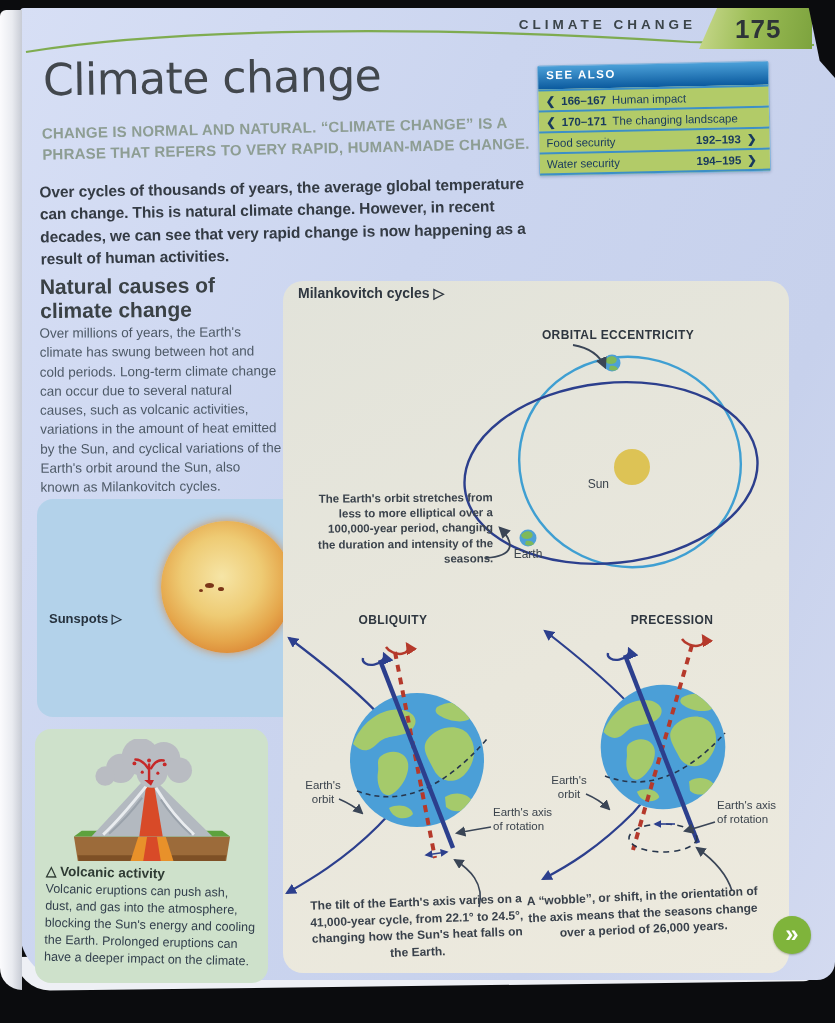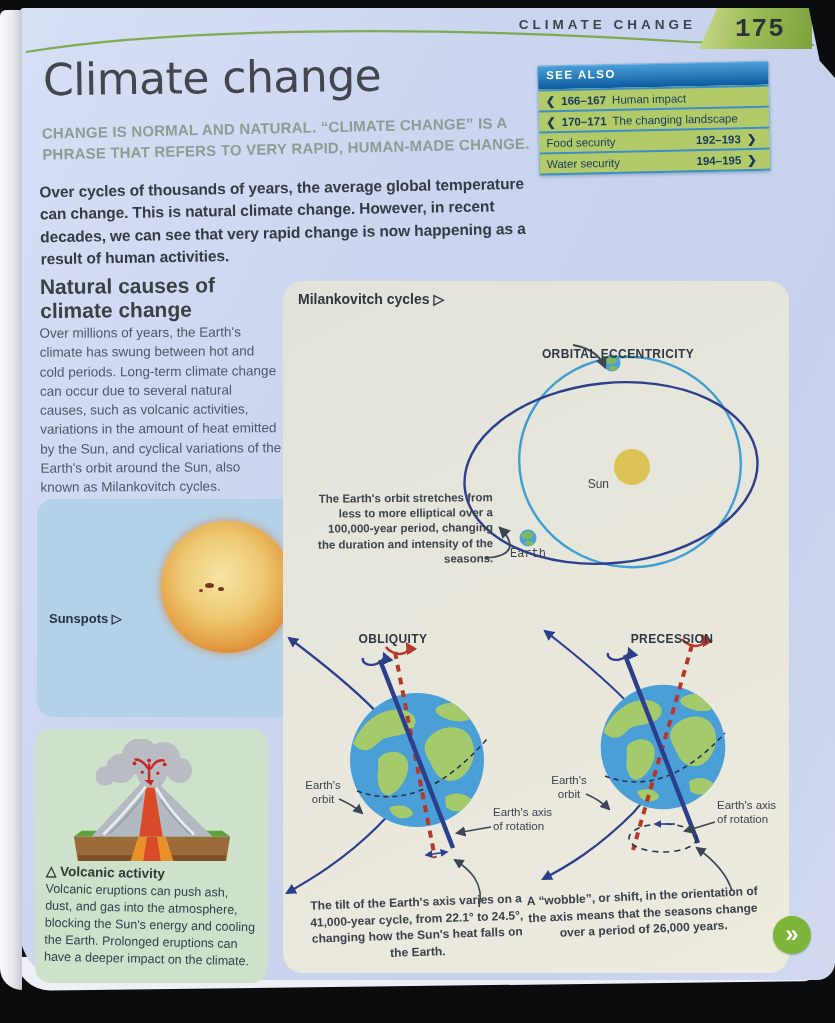--- a/index.html
+++ b/index.html
@@ -15,21 +15,21 @@
     background:linear-gradient(115deg,#d7dff5 0%,#cbd5ef 40%,#c7d1ec 75%,#d3daf0 100%);
     border-radius:4px 8px 18px 48px;}
   .corner-black{position:absolute;right:0;top:0;width:34px;height:78px;background:#0b0c0e;
     clip-path:polygon(18% 0,100% 0,100% 100%,55% 78%);}
   
   .running-head{position:absolute;left:400px;top:17px;width:296px;text-align:right;
     font-size:13.5px;font-weight:bold;letter-spacing:4px;color:#3b4449;}
   .page-tab{position:absolute;left:699px;top:8px;width:113px;height:41px;
     background:linear-gradient(100deg,#c9d98e 0%,#9cbd56 45%,#7da33e 100%);
     clip-path:polygon(16% 0,100% 0,100% 100%,0 100%);}
-  .page-num{position:absolute;left:36px;top:6px;font-size:26px;font-weight:bold;color:#2d3338;letter-spacing:1px;font-family:Liberation Mono, monospace;}
+  .page-num{position:absolute;left:36px;top:6px;font-size:26px;font-weight:bold;color:#2d3338;letter-spacing:1px;}
   .rule-svg{position:absolute;left:0;top:0;width:835px;height:80px;pointer-events:none;}
   
   .title{position:absolute;left:43px;top:52px;font-family:"DejaVu Sans",sans-serif;
     font-size:44px;color:#42474d;letter-spacing:-.5px;transform:rotate(-.8deg);}
   .standfirst{position:absolute;left:42px;top:118px;width:500px;font-size:15px;font-weight:bold;
     color:#8d9d93;line-height:1.38;letter-spacing:.2px;transform:rotate(-1.3deg);}
   .intro{position:absolute;left:40px;top:177px;width:505px;font-size:15.5px;font-weight:bold;
     color:#343b44;line-height:1.45;letter-spacing:-.1px;transform:rotate(-1deg);}
   
   .see-also{position:absolute;left:538px;top:63px;width:230px;border:1.5px solid #7fb0d8;
@@ -59,33 +59,33 @@
   .volcanic{left:35px;top:729px;width:233px;height:254px;background:#cee1cb;padding:8px 10px;box-sizing:border-box;}
   .volc-art{display:block;margin:2px auto 4px auto;}
   .volc-text{transform:rotate(1.3deg);}
   .volc-text .box-title{color:#2e3a33;font-size:13.5px;}
   .pointer{font-weight:bold;}
   
   .panel{position:absolute;left:283px;top:281px;width:506px;height:692px;border-radius:20px;
     background:linear-gradient(155deg,#e2e3da 0%,#e9e7dc 55%,#edeade 100%);}
   .panel-svg{position:absolute;left:0;top:0;width:506px;height:692px;}
   .pl{position:absolute;color:#3b434c;}
-  .mk-block{left:15px;top:10px;width:188px;}
+  .mk-block{left:15px;top:4px;width:188px;}
   .mk-title{font-size:14px;font-weight:bold;color:#2f3740;margin:0 0 3px 0;}
   .mk-body{font-size:13px;line-height:1.38;margin:0;color:#3c434b;}
   .note{font-size:11.5px;font-weight:bold;line-height:1.32;}
   .note-present{left:187px;top:22px;width:114px;}
   .note-stretch{left:28px;top:210px;width:182px;text-align:right;transform:rotate(-.5deg);}
-  .dgm-title{font-size:12px;font-weight:bold;letter-spacing:.4px;color:#2e363f;text-align:center;margin-top:19px;}
+  .dgm-title{font-size:12px;font-weight:bold;letter-spacing:.4px;color:#2e363f;text-align:center;}
   .t-ecc{left:245px;top:47px;width:180px;}
   .t-obl{left:50px;top:332px;width:120px;}
   .t-pre{left:329px;top:332px;width:120px;}
   .small-lab{font-size:12px;line-height:1.25;}
   .lab-sun{left:282px;top:196px;width:44px;text-align:right;}
-  .lab-earth{left:214px;top:266px;width:62px;text-align:center;font-family:Liberation Mono, monospace;}
+  .lab-earth{left:214px;top:266px;width:62px;text-align:center;}
   .lab-orb-o{left:10px;top:497px;width:60px;text-align:center;font-size:11.5px;}
   .lab-axis-o{left:210px;top:524px;width:62px;font-size:11.5px;}
   .lab-orb-p{left:256px;top:492px;width:60px;text-align:center;font-size:11.5px;}
   .lab-axis-p{left:434px;top:517px;width:64px;font-size:11.5px;}
   .caption{font-size:12px;font-weight:bold;line-height:1.38;text-align:center;color:#39414b;}
   .cap-obl{left:18px;top:613px;width:232px;transform:rotate(-2deg);}
   .cap-pre{left:234px;top:607px;width:252px;transform:rotate(-2.6deg);}
   
   .next-btn{position:absolute;left:773px;top:916px;width:38px;height:38px;border-radius:50%;
     background:#7fb43b;color:#fff;font-size:24px;font-weight:bold;text-align:center;line-height:36px;

